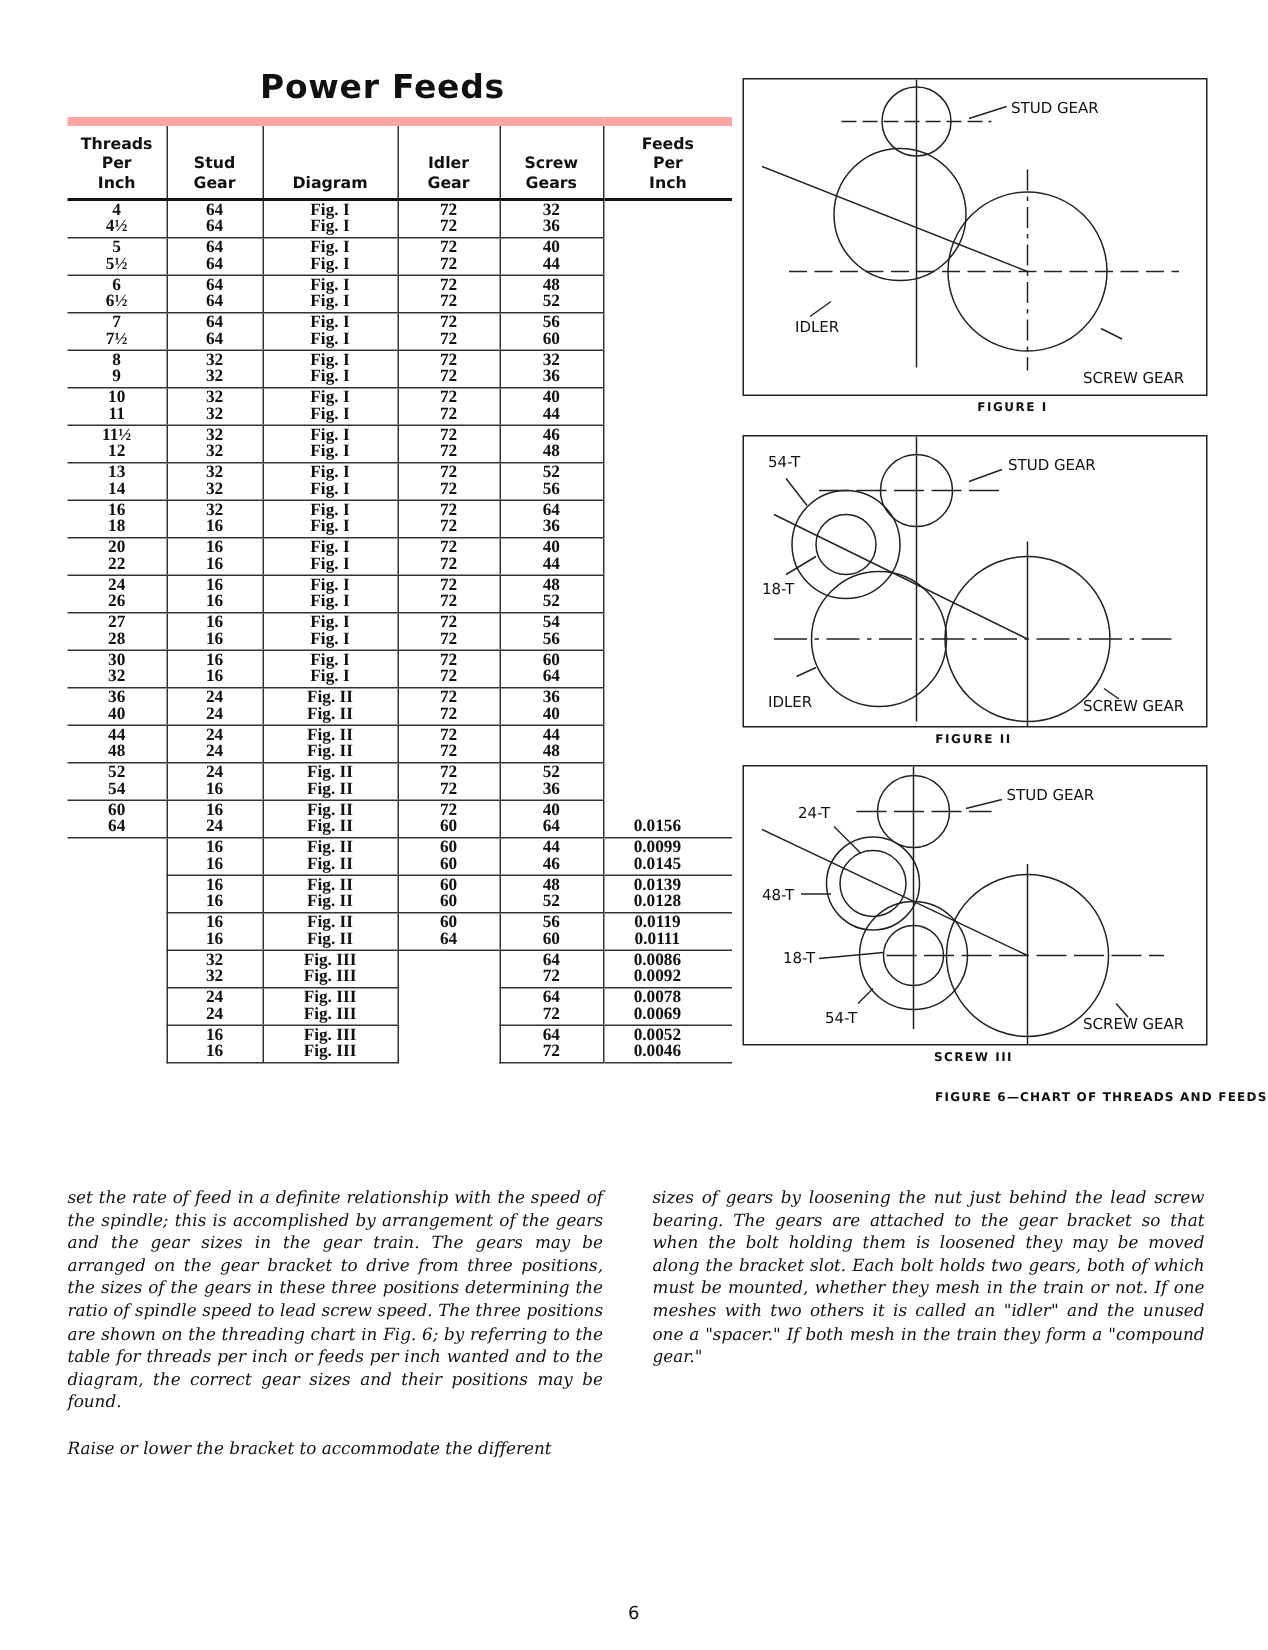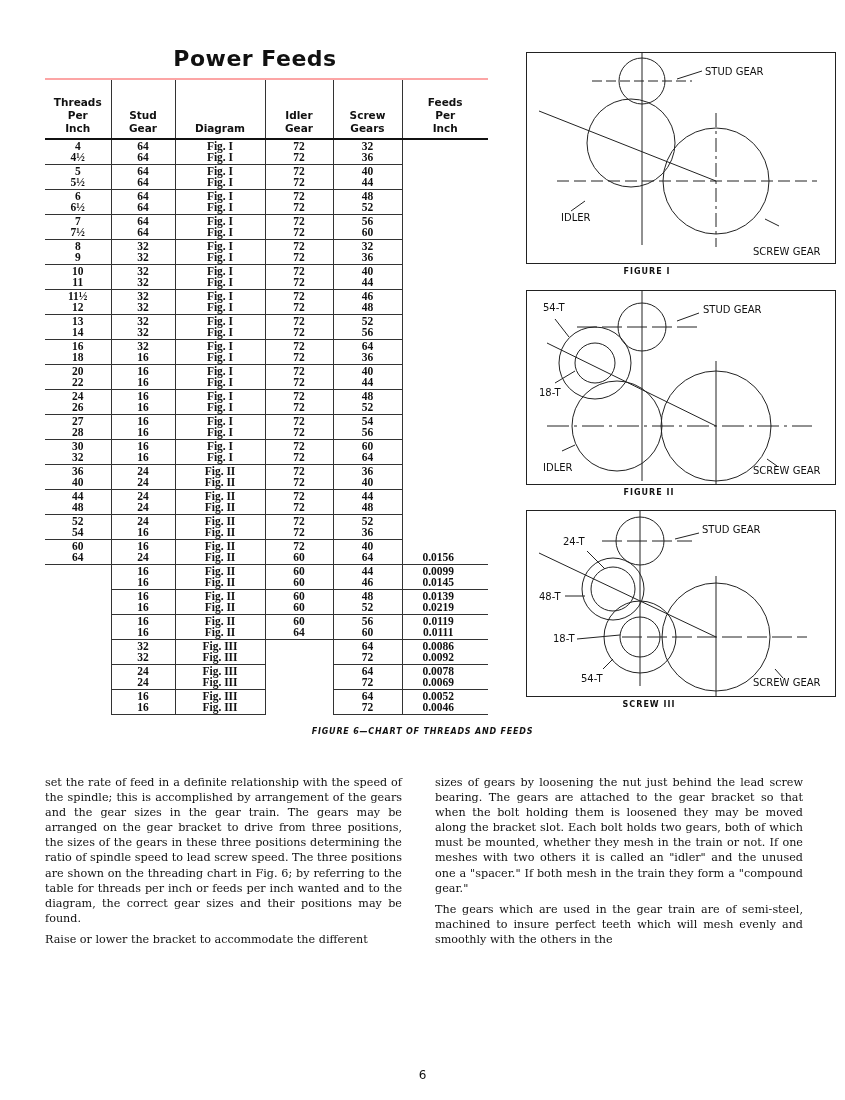--- a/index.html
+++ b/index.html
@@ -1,33 +1,33 @@
 <!DOCTYPE html>
 <html><head>
 <meta charset="utf-8">
 <style>
   html, body { margin:0; padding:0; background:#fff; }
   body { width:845px; height:1100px; position:relative; overflow:hidden; color:#111; font-family:"DejaVu Serif", serif; }
   .abs { position:absolute; }
   .title { left:45px; width:420px; top:46px; text-align:center; font-family:"DejaVu Sans", sans-serif; font-weight:bold; font-size:22px; letter-spacing:0.5px; }
   table.feeds { position:absolute; left:45px; top:78px; width:443px; border-collapse:collapse; table-layout:fixed; }
-  table.feeds th { font-family:"DejaVu Sans", sans-serif; font-weight:bold; font-size:10.5px; line-height:13px; vertical-align:bottom; text-align:center; padding:10px 0 3px 0; height:45px; border-top:2px solid #fca5a5; border-bottom:2px solid #111; }
+  table.feeds th { font-family:"DejaVu Sans", sans-serif; font-weight:bold; font-size:10.5px; line-height:13px; vertical-align:bottom; text-align:center; padding:0 0 3px 0; height:45px; border-top:6px solid #fca5a5; border-bottom:2px solid #111; }
   table.feeds td { font-family:"Liberation Serif", serif; font-weight:bold; font-size:11.5px; line-height:11px; text-align:center; padding:1px 0 1px 0; height:22px; vertical-align:middle; }
   table.feeds th, table.feeds td { border-left:1px solid #333; }
   table.feeds th:first-child, table.feeds td:first-child { border-left:none; }
   table.feeds tr.grp td.c { border-bottom:1px solid #333; }
   .cell { display:block; }
   .feedcol { text-align:right; padding-right:14px !important;margin-left:12px; }
-  .fig-box { position:absolute; border:1.5px solid #222; background:#fff;margin-left:31px; }
+  .fig-box { position:absolute; border:1.5px solid #222; background:#fff; }
   .fig-cap { position:absolute; font-family:"DejaVu Sans", sans-serif; font-weight:bold; font-size:8px; letter-spacing:1px; text-align:center; width:308px; }
   .fig-svg { position:absolute; left:0; top:0; }
   .lbl { font-family:"DejaVu Sans", sans-serif; font-size:10px; fill:#111; }
-  .caption6 { left:0; width:845px; top:727px; text-align:center; font-family:"DejaVu Sans", sans-serif; font-weight:bold; font-size:8px; letter-spacing:0.8px;font-style:italic; }
+  .caption6 { left:0; width:845px; top:727px; text-align:right; font-family:"DejaVu Sans", sans-serif; font-weight:bold; font-size:8px; letter-spacing:0.8px; }
   .body-col { position:absolute; top:775px; font-family:"DejaVu Serif", serif; font-size:11.2px; line-height:15.1px; text-align:justify; }
-  .body-col p { margin:0 0 6px 0; }
+  .body-col p { margin:16px 0 6px 0;font-style:italic; }
   .pagenum { left:0; width:845px; top:1068px; text-align:center; font-family:"DejaVu Sans", sans-serif; font-size:12px; }
 </style>
 </head>
 <body>
 
 <div class="abs title">Power Feeds</div>
 
 <table class="feeds">
   <colgroup>
     <col style="width:66px">
@@ -551,21 +551,21 @@
         <td class="c">
           <span class="cell">60</span>
           <span class="cell">60</span>
         </td>
         <td class="c">
           <span class="cell">48</span>
           <span class="cell">52</span>
         </td>
         <td class="c feedcol">
           <span class="cell">0.0139</span>
-          <span class="cell">0.0219</span>
+          <span class="cell">0.0128</span>
         </td>
       </tr>
       <tr class="grp">
         <td>
           <span class="cell">&nbsp;</span>
           <span class="cell">&nbsp;</span>
         </td>
         <td class="c">
           <span class="cell">16</span>
           <span class="cell">16</span>
@@ -681,21 +681,21 @@
       <line x1="12" y1="58" x2="189" y2="128"></line>
       <line x1="175" y1="18" x2="150" y2="26"></line>
       <line x1="58" y1="148" x2="44" y2="158"></line>
       <line x1="252" y1="173" x2="238" y2="166"></line>
     </g>
     <text class="lbl" x="178" y="22">STUD GEAR</text>
     <text class="lbl" x="34" y="168">IDLER</text>
     <text class="lbl" x="226" y="202">SCREW GEAR</text>
   </svg>
 </div>
-<div class="fig-cap" style="left:493px;top:267px;">FIGURE I</div>
+<div class="fig-cap" style="left:521px;top:267px;">FIGURE I</div>
 
 <div class="fig-box" style="left:495px;top:290px;width:308px;height:193px;">
   <svg class="fig-svg" width="308" height="193" viewBox="0 0 308 193">
     <g fill="none" stroke="#222" stroke-width="1">
       <circle cx="115" cy="36" r="24"></circle>
       <circle cx="68" cy="72" r="36"></circle>
       <circle cx="68" cy="72" r="20"></circle>
       <circle cx="90" cy="135" r="45"></circle>
       <circle cx="189" cy="135" r="55"></circle>
       <line x1="115" y1="0" x2="115" y2="190"></line>
@@ -750,16 +750,15 @@
 <div class="fig-cap" style="left:495px;top:700px;">SCREW III</div>
 
 <div class="abs caption6">FIGURE 6—CHART OF THREADS AND FEEDS</div>
 
 <div class="body-col" style="left:45px;width:357px;">
   <p>set the rate of feed in a definite relationship with the speed of the spindle; this is accomplished by arrangement of the gears and the gear sizes in the gear train. The gears may be arranged on the gear bracket to drive from three positions, the sizes of the gears in these three positions determining the ratio of spindle speed to lead screw speed. The three positions are shown on the threading chart in Fig. 6; by referring to the table for threads per inch or feeds per inch wanted and to the diagram, the correct gear sizes and their positions may be found.</p>
   <p>Raise or lower the bracket to accommodate the different</p>
 </div>
 <div class="body-col" style="left:435px;width:368px;">
   <p>sizes of gears by loosening the nut just behind the lead screw bearing. The gears are attached to the gear bracket so that when the bolt holding them is loosened they may be moved along the bracket slot. Each bolt holds two gears, both of which must be mounted, whether they mesh in the train or not. If one meshes with two others it is called an "idler" and the unused one a "spacer." If both mesh in the train they form a "compound gear."</p>
-  <p>The gears which are used in the gear train are of semi-steel, machined to insure perfect teeth which will mesh evenly and smoothly with the others in the</p>
 </div>
 
 <div class="abs pagenum">6</div>
 
 </body></html>

